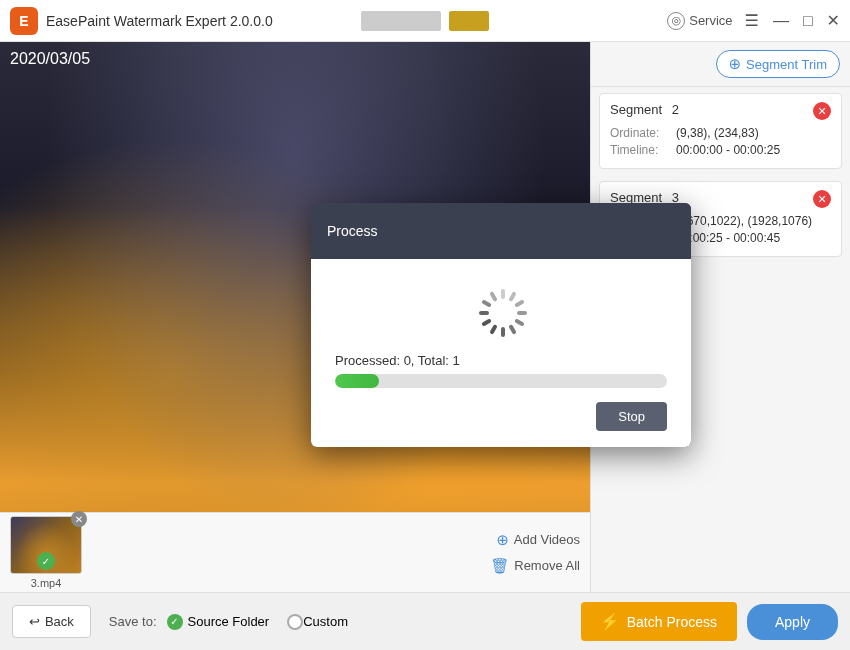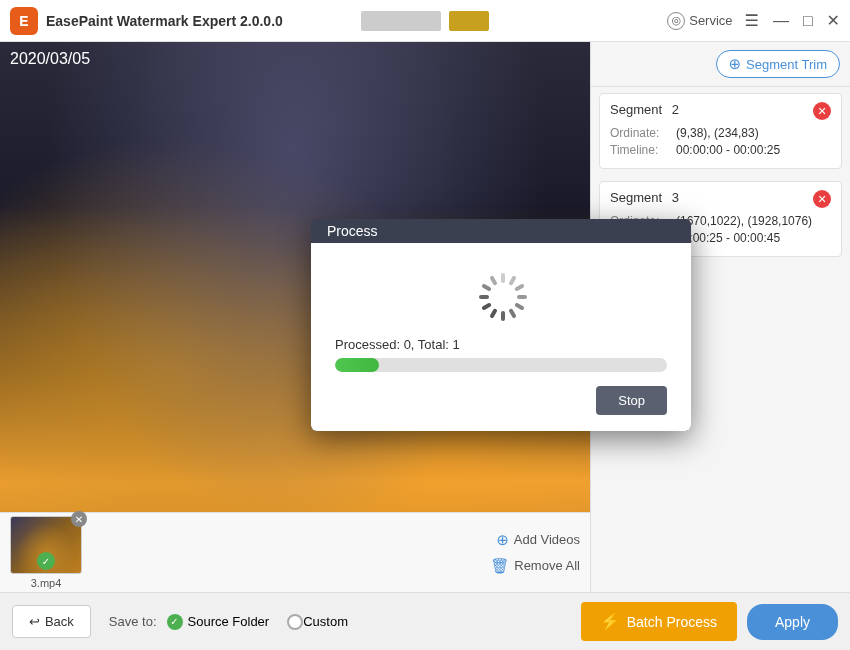--- a/index.html
+++ b/index.html
@@ -33,21 +33,21 @@
       align-items: center;
       justify-content: center;
       color: white;
       font-weight: bold;
       font-size: 14px;
       margin-right: 8px;
     }
     #app-title {
       font-size: 14px;
       color: #333;
-      font-weight: 700;
+      font-weight: 400;
       flex: 1;
     }
     #title-center {
       display: flex;
       align-items: center;
       gap: 8px;
       position: absolute;
       left: 50%;
       transform: translateX(-50%);
     }
@@ -452,21 +452,21 @@
       width: 380px;
       background: #3a4050;
       border-radius: 6px;
       box-shadow: 0 8px 30px rgba(0,0,0,0.5);
       z-index: 100;
       padding: 0;
       overflow: hidden;
     }
     #dialog-title-bar {
       background: #3a4050;
-      padding: 4px 16px;
+      padding: 20px 16px;
       color: white;
       font-size: 14px;
       font-weight: 500;
     }
     #dialog-body {
       background: #ffffff;
       padding: 20px 24px 16px;
       display: flex;
       flex-direction: column;
       align-items: center;

